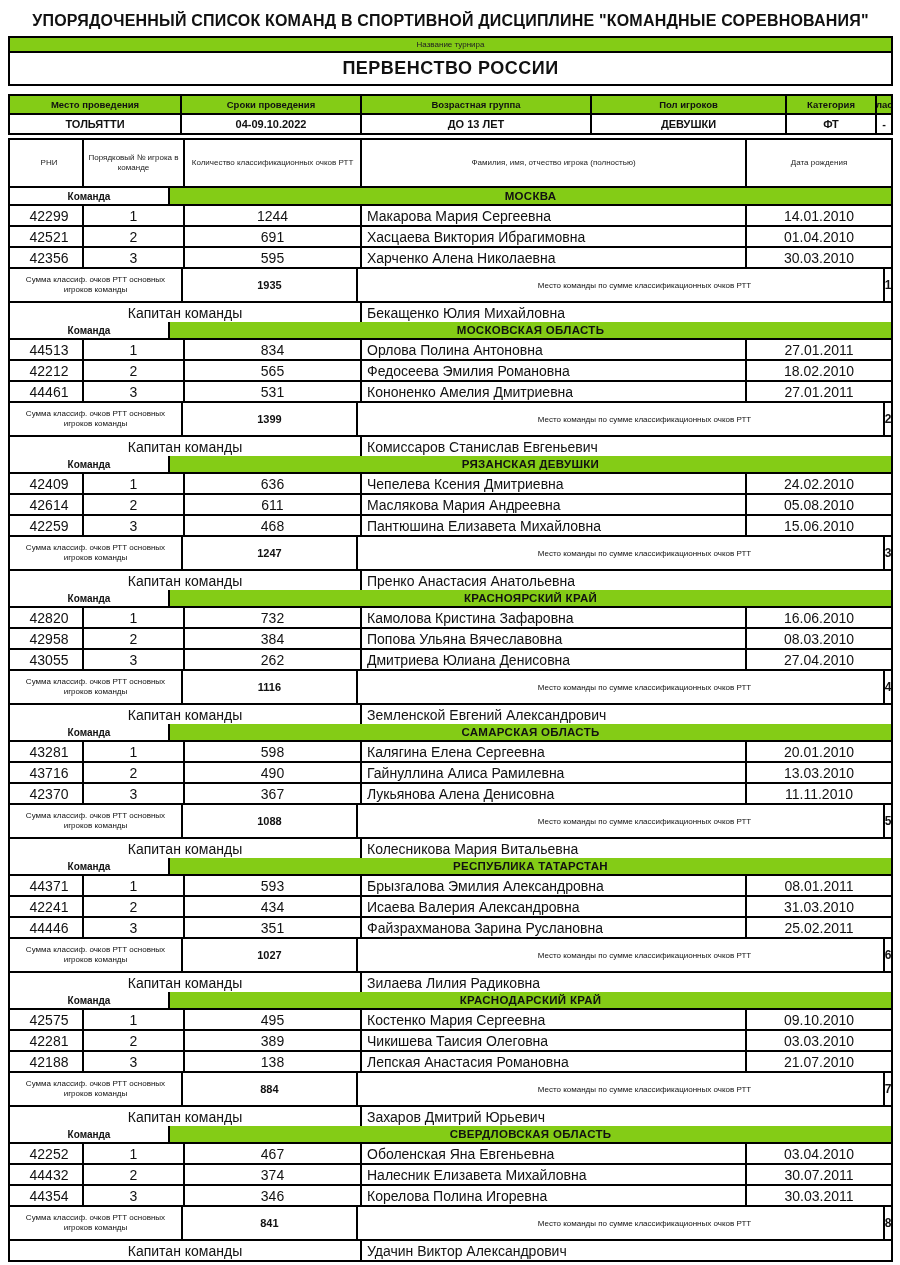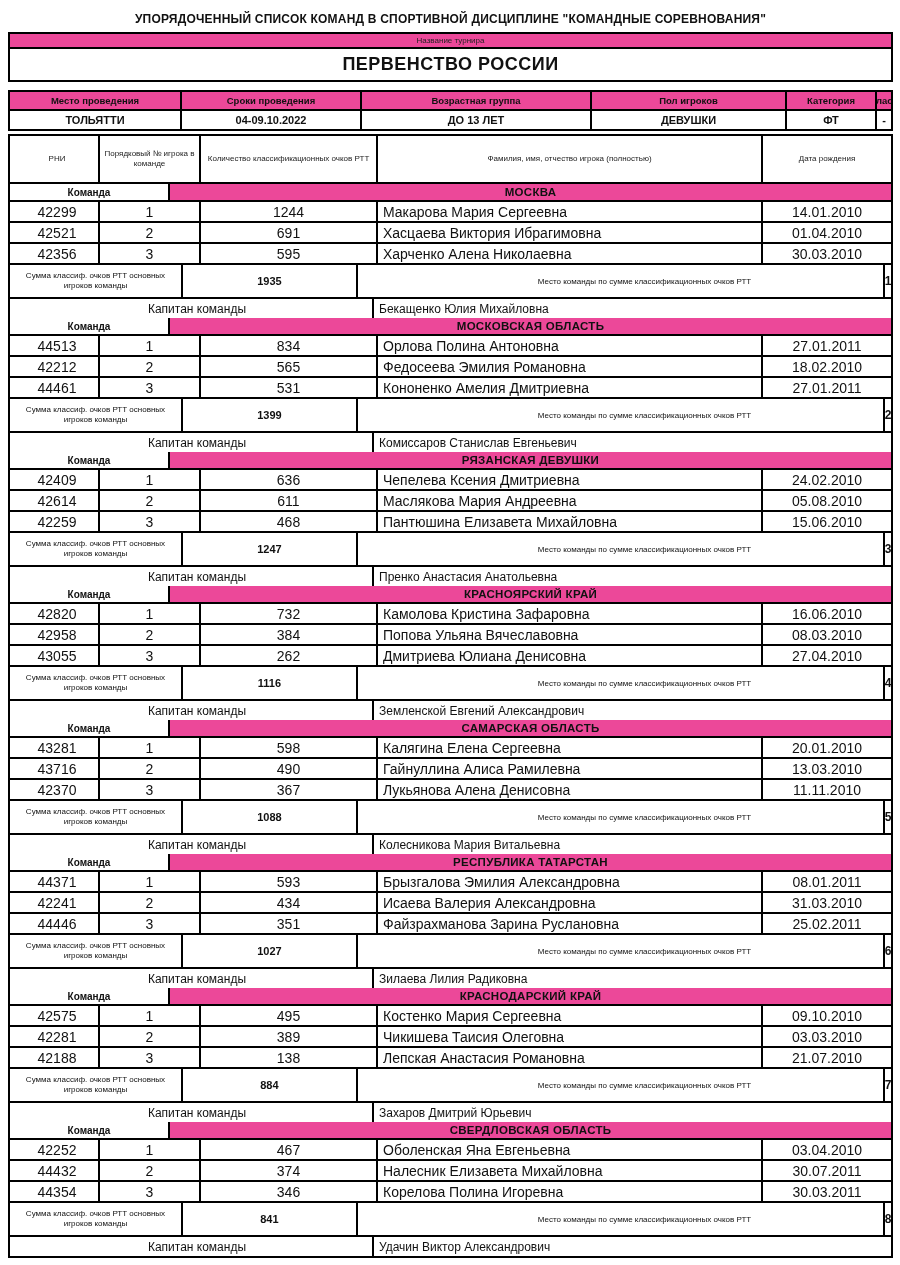--- a/index.html
+++ b/index.html
@@ -3,25 +3,25 @@
 <meta charset="utf-8">
 <style>
   * { margin:0; padding:0; box-sizing:border-box; }
   html,body { width:900px; background:#ffffff; }
   body {
     font-family:"Liberation Sans","DejaVu Sans",sans-serif;
     color:#111111;
     padding:8px 7px 6px 8px;
   }
   .doc-title {
-    text-align:center; font-weight:bold; font-size:12px;
+    text-align:center; font-weight:bold; font-size:16px;
     letter-spacing:0.2px; margin:4px 0 6px 0; white-space:nowrap;
   }
   .frame { border:2px solid #000; width:885px; }
-  .gray { background:#ec4899; }
+  .gray { background:#84cc16; }
 
   
   .name-label {
     height:15px; font-size:8px; display:flex; align-items:center; justify-content:center;
     border-bottom:2px solid #000; color:#222;
   }
   .name-value {
     height:31px; font-size:18px; font-weight:bold; letter-spacing:0.5px;
     display:flex; align-items:center; justify-content:center;
   }
@@ -36,36 +36,36 @@
   }
   .cell:last-child { border-right:none; }
   .info-h { height:17px; font-size:9.5px; font-weight:bold; }
   .info-v { height:18px; font-size:11px; font-weight:bold; }
   .ic1{width:172px;} .ic2{width:180px;} .ic3{width:230px;} .ic4{width:195px;} .ic5{width:90px;} .ic6{flex:1;}
 
   
   .main-table { margin-top:3px; }
   .hdr { min-height:48px; font-size:8px; color:#222; }
   .hdr .cell { line-height:1.25; }
-  .c1{width:90px;padding-left:9px;} .c2{width:101px;} .c3{width:177px;} .c4{width:385px;} .c5{flex:1;}
+  .c1{width:74px;padding-left:9px;} .c2{width:101px;} .c3{width:177px;} .c4{width:385px;} .c5{flex:1;}
   .left { justify-content:flex-start; text-align:left; padding-left:5px; }
 
   .team-header-row { min-height:18px; }
   .t1 { width:160px; font-size:10px; font-weight:bold; }
   .t2 { flex:1; font-size:11.5px; font-weight:bold; letter-spacing:0.3px; }
 
   .player-row { min-height:21px; font-size:14px; }
 
   .summary-row { min-height:34px; }
   .s1 { width:175px; font-size:8px; line-height:1.2; }
   .s2 { width:177px; font-size:11px; font-weight:bold; }
   .s3 { width:485px; font-size:8px;margin-left:48px; }
   .s4 { flex:1; font-size:12px; font-weight:bold; }
 
-  .captain-row { min-height:19px; font-size:12px;padding-left:12px; }
+  .captain-row { min-height:19px; font-size:14px; }
   .cap1 { width:352px; }
   .cap2 { flex:1; justify-content:flex-start; text-align:center; padding-left:5px; }
 </style>
 </head>
 <body>
 
 <div>
 
   <div class="doc-title">УПОРЯДОЧЕННЫЙ СПИСОК КОМАНД В СПОРТИВНОЙ ДИСЦИПЛИНЕ "КОМАНДНЫЕ СОРЕВНОВАНИЯ"</div>
 

